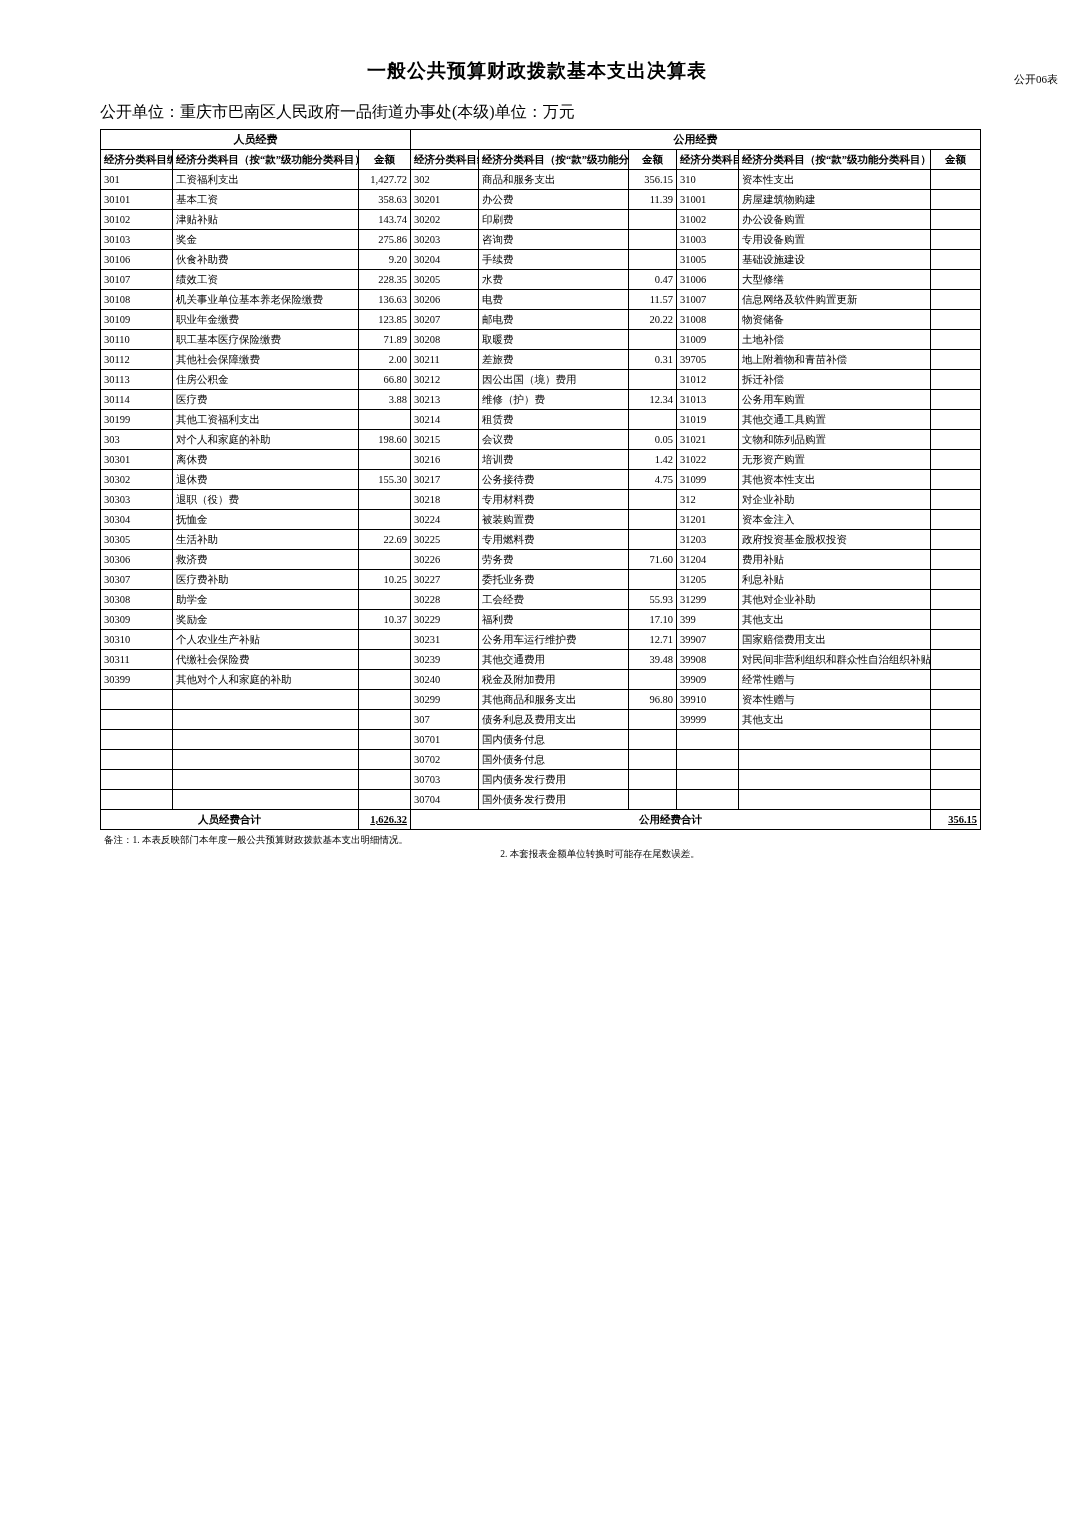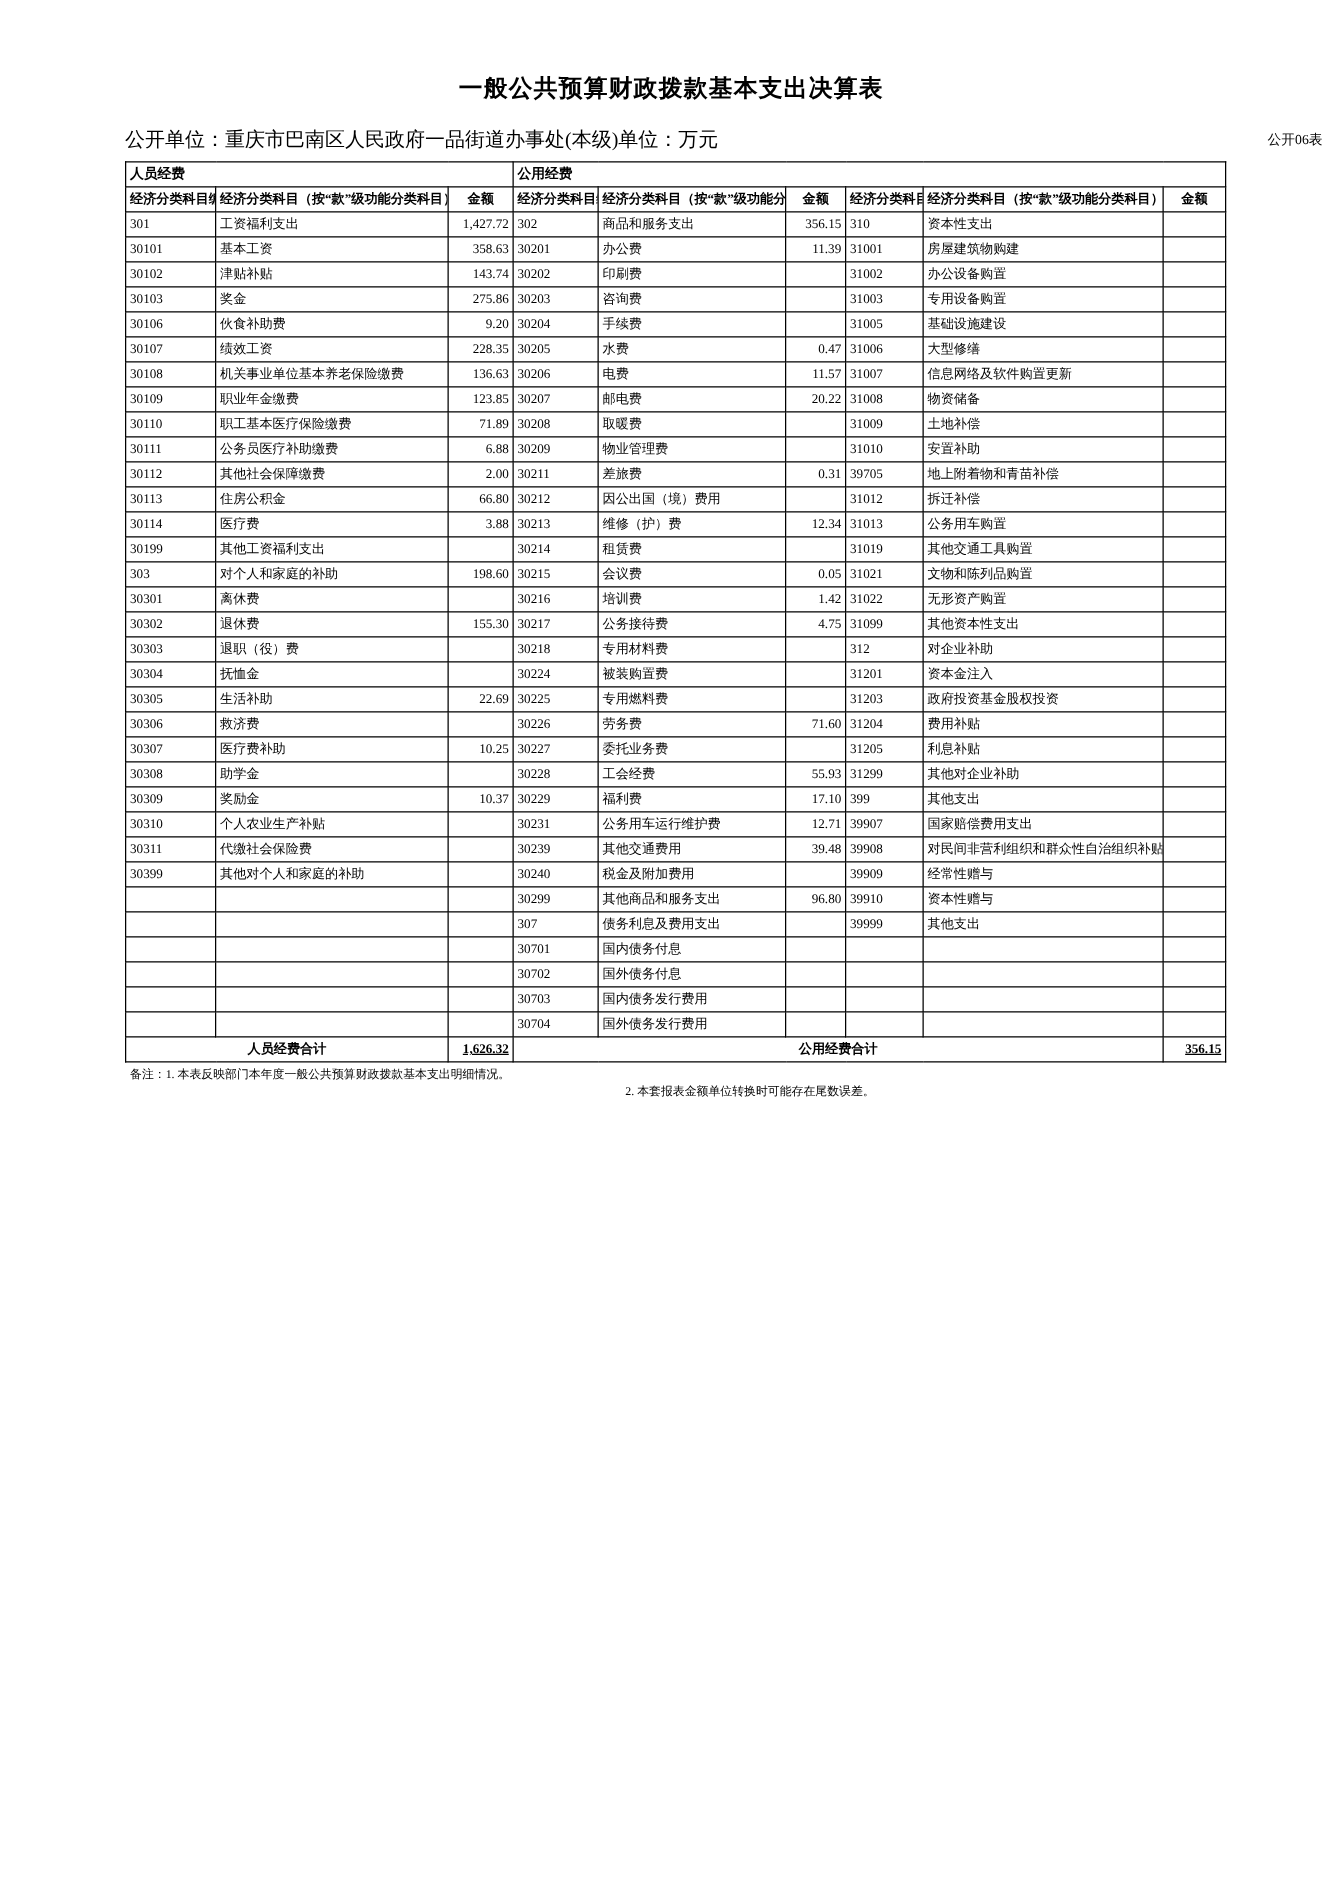--- a/index.html
+++ b/index.html
@@ -25,21 +25,21 @@
     font-family: "Liberation Sans", sans-serif;
     font-weight: bold;
     font-size: 19px;
     letter-spacing: 1px;
     margin: 0;
     padding-top: 58px;
   }
   .form-code {
     position: absolute;
     right: 16px;
-    top: 104px;
+    top: 72px;
     font-size: 11px;
     font-family: "Liberation Serif", serif;
   }
   .meta-line {
     margin: 18px 0 6px 100px;
     font-size: 16px;
   }
   table.main {
     border-collapse: collapse;
     margin-left: 100px;
@@ -50,21 +50,21 @@
   table.main td, table.main th {
     border: 1px solid #000;
     padding: 1px 3px;
     vertical-align: middle;
     line-height: 1.25;
     height: 17px;
     overflow: hidden;
     white-space: nowrap;
   }
   .group-head {
-    text-align: left;
+    text-align: center;
     font-weight: bold;
     font-size: 11px;
     height: 19px;
   }
   .col-head {
     text-align: center;
     font-weight: bold;
     font-size: 10.5px;
     height: 46px;
     white-space: normal;
@@ -229,31 +229,20 @@
           <td class="name-cell indent1">职工基本医疗保险缴费</td>
           <td class="amt-cell">71.89</td>
           <td class="code-cell">30208</td>
           <td class="name-cell indent1">取暖费</td>
           <td class="amt-cell"></td>
           <td class="code-cell">31009</td>
           <td class="name-cell indent1">土地补偿</td>
           <td class="amt-cell"></td>
         </tr>
         <tr>
-          <td class="code-cell">30111</td>
-          <td class="name-cell indent1">公务员医疗补助缴费</td>
-          <td class="amt-cell">6.88</td>
-          <td class="code-cell">30209</td>
-          <td class="name-cell indent1">物业管理费</td>
-          <td class="amt-cell"></td>
-          <td class="code-cell">31010</td>
-          <td class="name-cell indent1">安置补助</td>
-          <td class="amt-cell"></td>
-        </tr>
-        <tr>
           <td class="code-cell">30112</td>
           <td class="name-cell indent1">其他社会保障缴费</td>
           <td class="amt-cell">2.00</td>
           <td class="code-cell">30211</td>
           <td class="name-cell indent1">差旅费</td>
           <td class="amt-cell">0.31</td>
           <td class="code-cell">39705</td>
           <td class="name-cell indent1">地上附着物和青苗补偿</td>
           <td class="amt-cell"></td>
         </tr>

